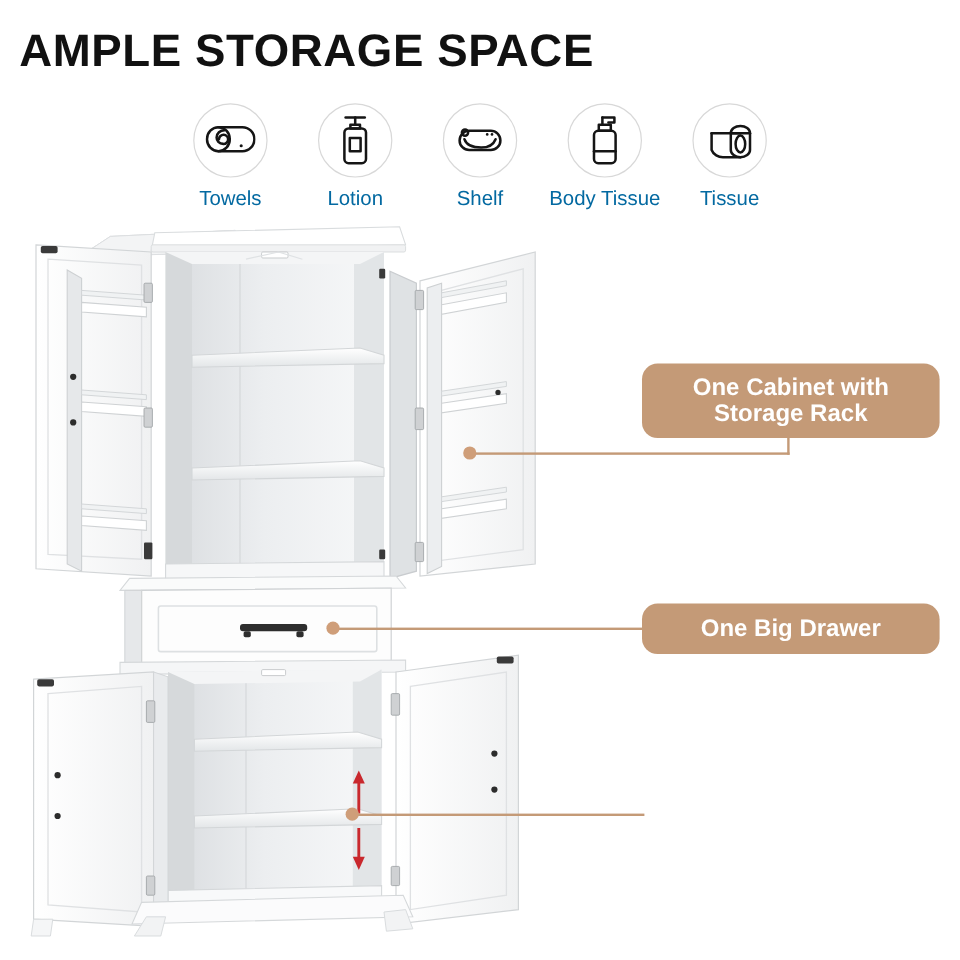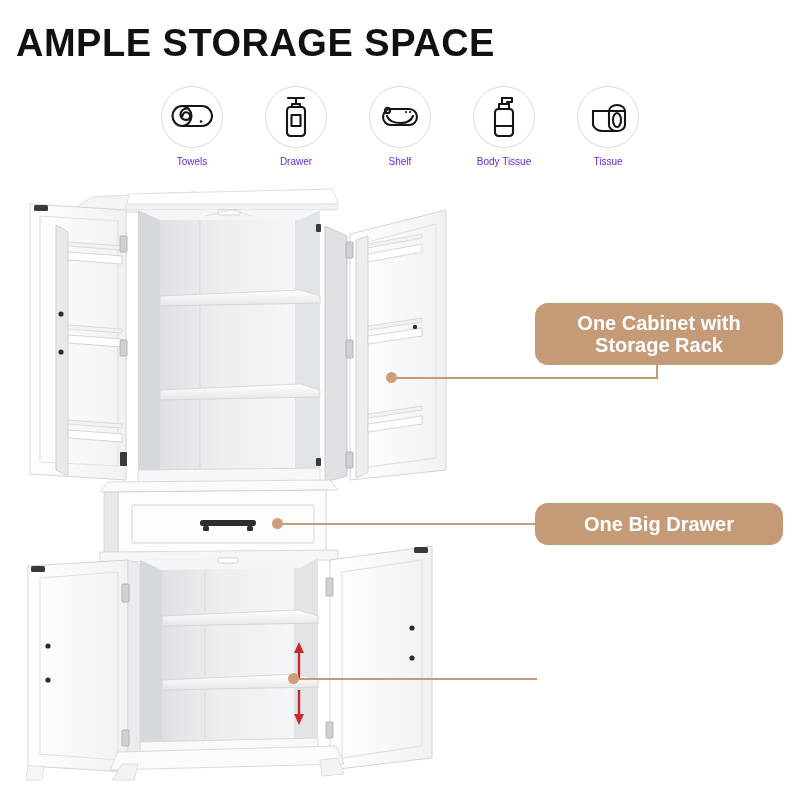--- a/index.html
+++ b/index.html
@@ -46,22 +46,22 @@
     border-radius: 50%;
     border: 1.4px solid #d8d8d8;
     display: flex;
     align-items: center;
     justify-content: center;
     background: #ffffff;
   }
   .icon-circle svg { display: block; }
   .icon-label {
     margin-top: 8px;
-    font-size: 10px;
-    color: #6d28d9;
+    font-size: 17px;
+    color: #0369a1;
     white-space: nowrap;
     font-family: "Liberation Sans", sans-serif;
   }
 
   
   .callout {
     position: absolute;
     background: #c49a77;
     border-radius: 13px;
     color: #ffffff;
@@ -138,21 +138,21 @@
         <svg width="34" height="44" viewBox="0 0 34 44">
           <g fill="none" stroke="#151515" stroke-width="2.1" stroke-linecap="round" stroke-linejoin="round">
             <path d="M9 3 H25"></path>
             <path d="M17 3 V9"></path>
             <path d="M13 9 H21 v3 H13 z"></path>
             <rect x="8" y="12" width="18" height="29" rx="3.5"></rect>
             <rect x="12.5" y="20" width="9" height="11"></rect>
           </g>
         </svg>
       </div>
-      <div class="icon-label">Drawer</div>
+      <div class="icon-label">Lotion</div>
     </div>
 
     <div class="icon-cell">
       <div class="icon-circle">
         <svg width="44" height="28" viewBox="0 0 44 28">
           <g fill="none" stroke="#151515" stroke-width="2.1" stroke-linecap="round" stroke-linejoin="round">
             <rect x="5" y="6" width="34" height="16" rx="8"></rect>
             <path d="M9 13 c2 6 10 7 14 7 c5 0 10 -2 12 -7"></path>
             <circle cx="9.5" cy="7.5" r="2.6"></circle>
             <circle cx="28" cy="9" r="1.1" fill="#151515" stroke="none"></circle>

